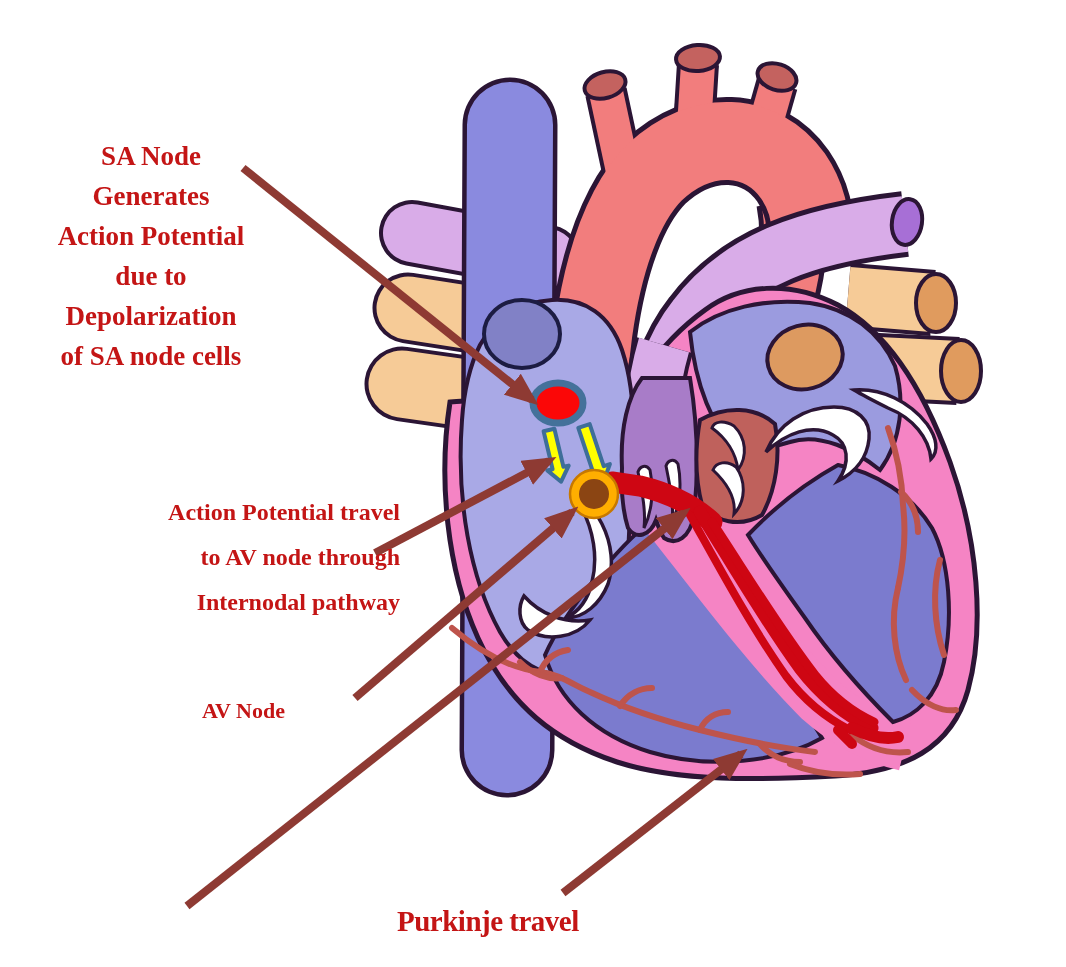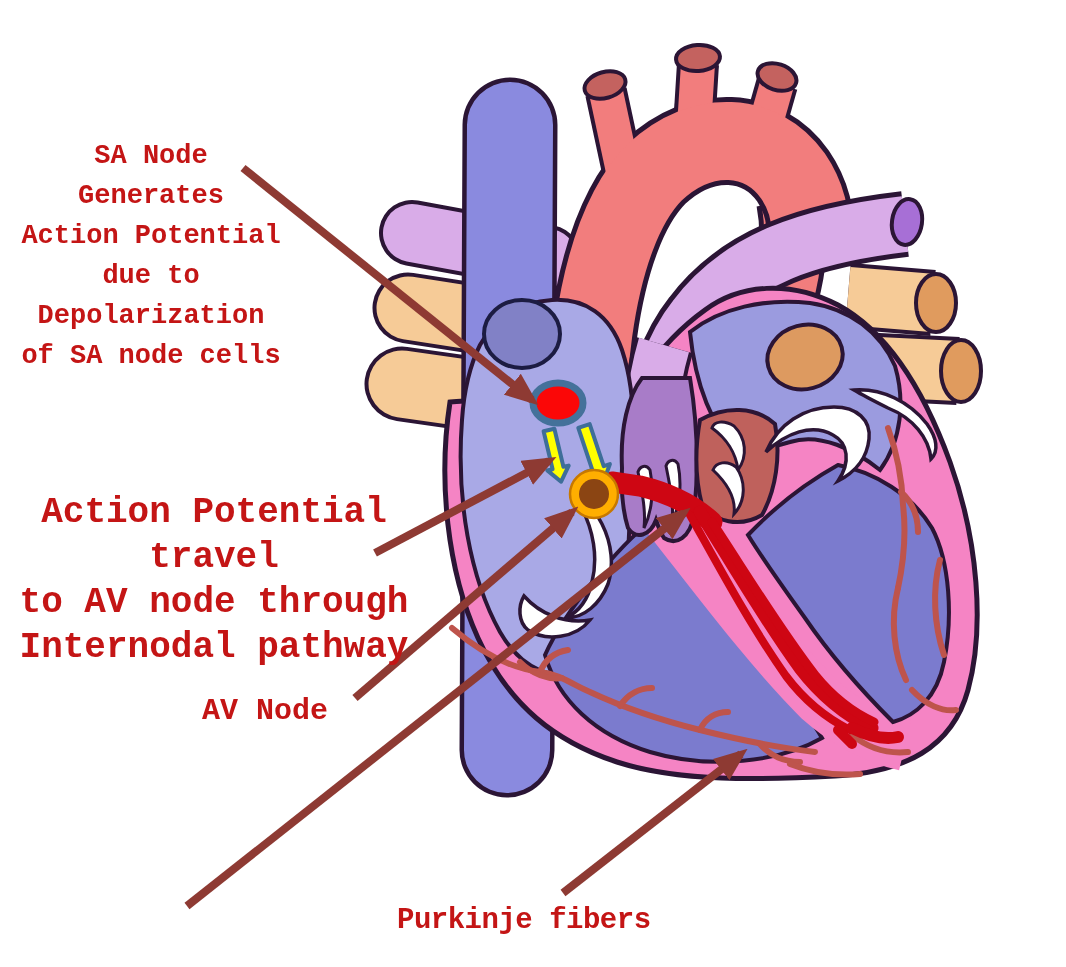--- a/index.html
+++ b/index.html
@@ -1,33 +1,33 @@
 <!DOCTYPE html>
 <html><head>
 <meta charset="utf-8">
 <style>
   html,body{margin:0;padding:0;background:#ffffff;}
   #canvas{
     position:relative;
     width:1066px;height:967px;
     background:#ffffff;
-    font-family:Liberation Mono, monospace;
+    font-family:Liberation Serif, serif;
     overflow:hidden;
   }
   #heart-svg{position:absolute;left:0;top:0;}
   .label{
     position:absolute;
     font-weight:700;
     color:#C41515;
     white-space:pre-line;
     letter-spacing:0px;
   }
   .label-sa{left:0px;top:136px;width:302px;font-size:27px;line-height:40px;text-align:center;}
-  .label-internodal{left:14px;top:490px;width:400px;font-size:36px;line-height:45px;text-align:center;}
-  .label-av{left:202px;top:695px;font-size:30px;line-height:32px;}
+  .label-internodal{left:0;top:490px;width:400px;font-size:24px;line-height:45px;text-align:right;}
+  .label-av{left:202px;top:695px;font-size:22px;line-height:32px;}
   .label-bundle{left:24px;top:900px;font-size:28px;line-height:32px;}
   .label-purkinje{left:397px;top:905px;font-size:29px;line-height:32px;letter-spacing:-0.5px;}
 </style>
 </head>
 <body>
 
 <div id="canvas">
 
   <svg id="heart-svg" width="1066" height="967" viewBox="0 0 1066 967">
     <defs>
@@ -215,14 +215,14 @@
   <div class="label label-sa">SA Node
 Generates
 Action Potential
 due to
 Depolarization
 of SA node cells</div>
   <div class="label label-internodal">Action Potential travel
 to AV node through
 Internodal pathway</div>
   <div class="label label-av">AV Node</div>
-  <div class="label label-purkinje">Purkinje fibers</div>
+  <div class="label label-purkinje">Purkinje travel</div>
 </div>
 
 </body></html>

